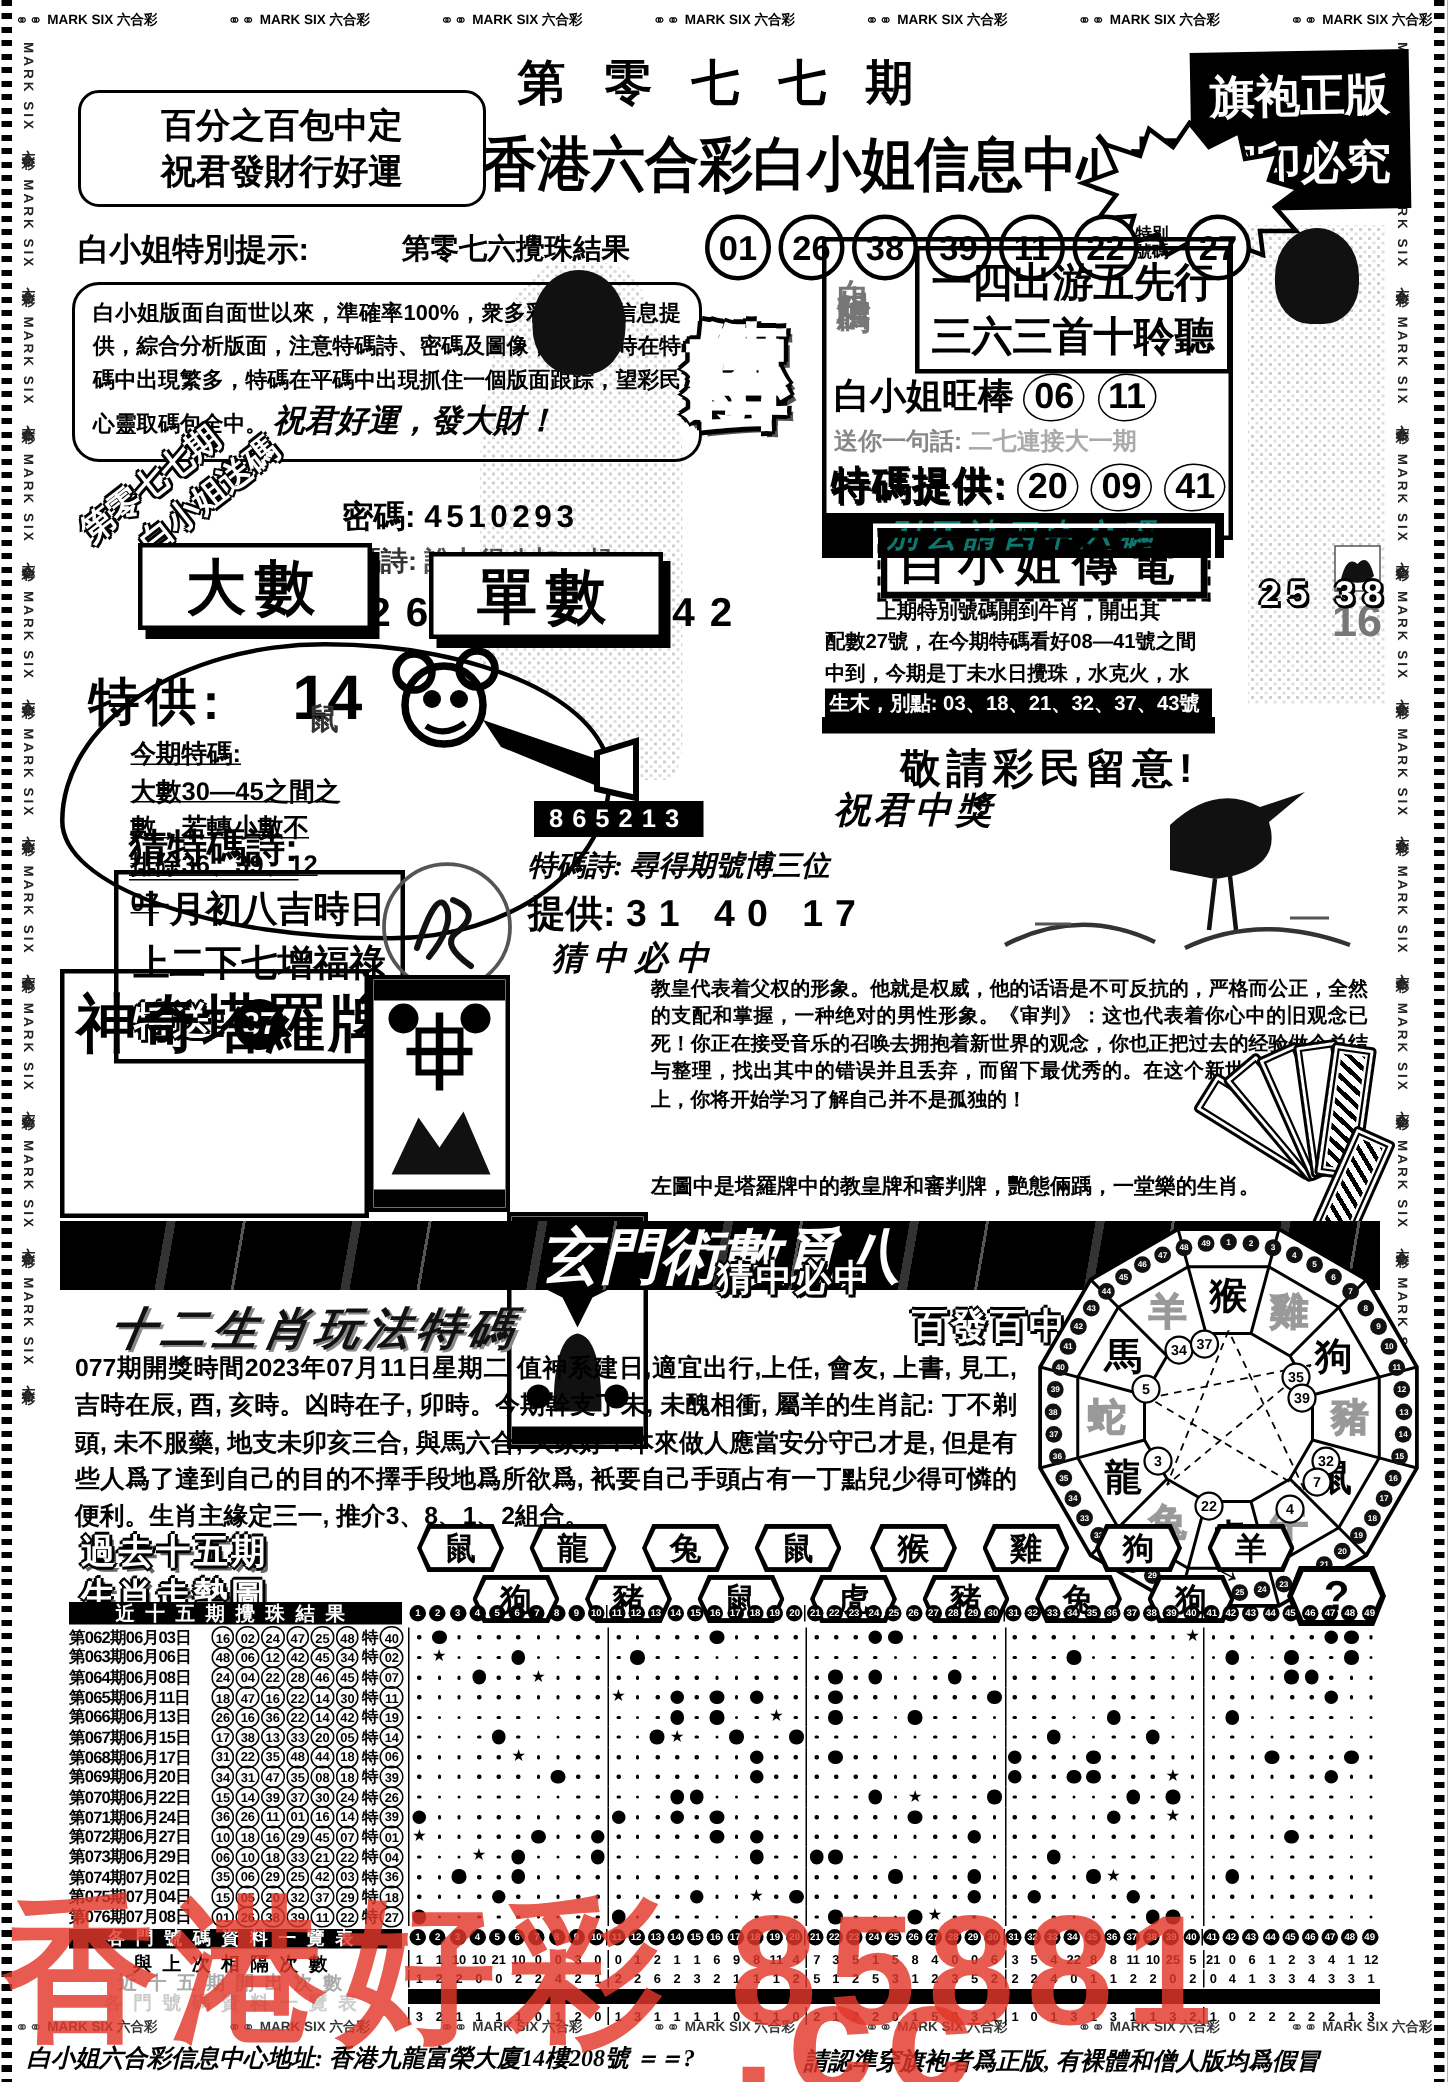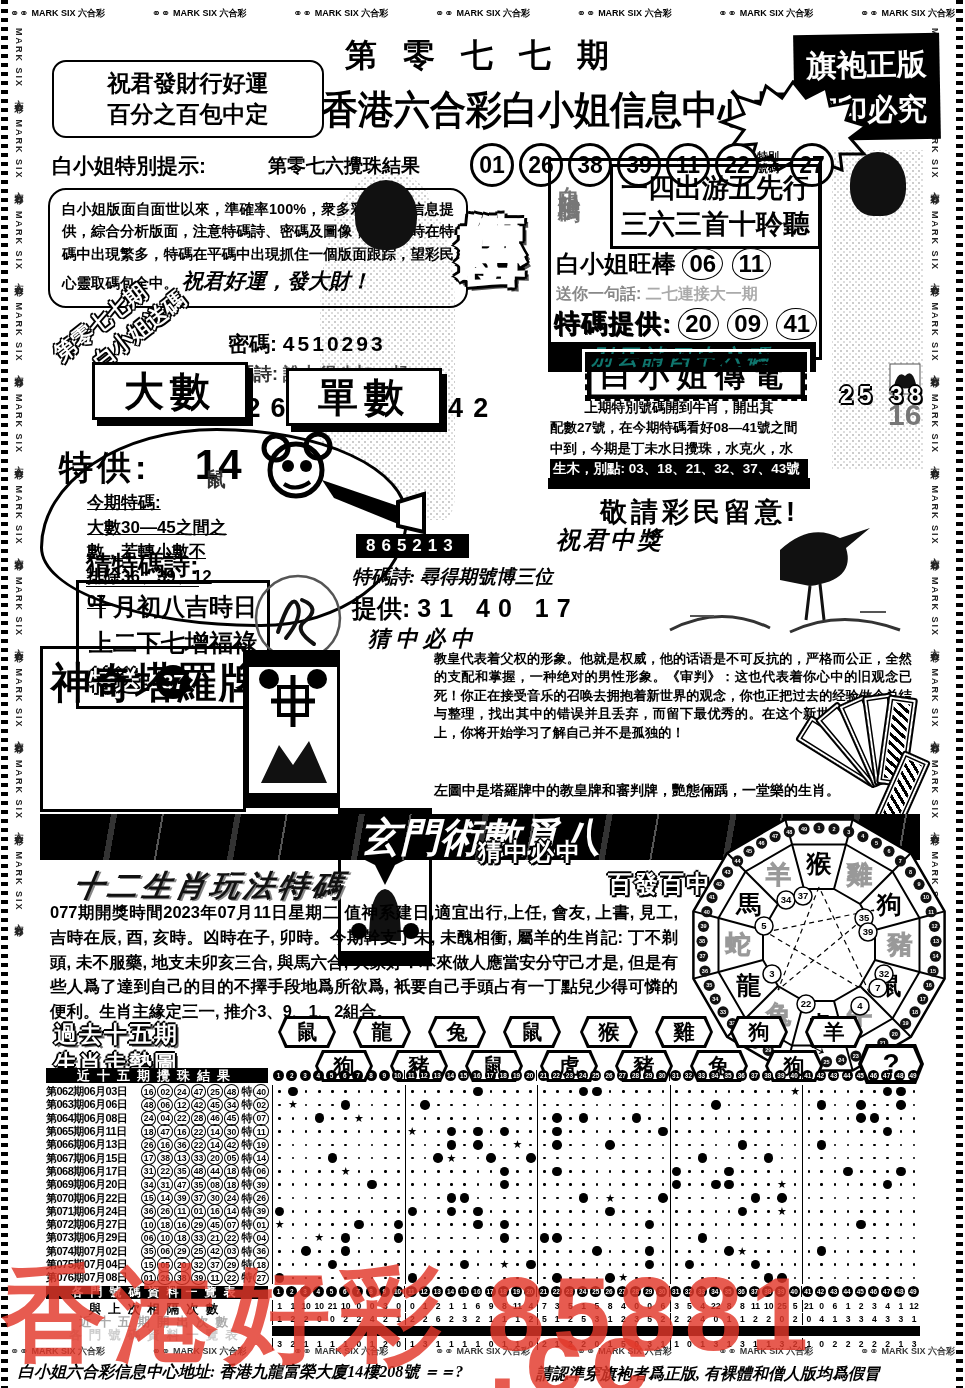--- a/index.html
+++ b/index.html
@@ -178,22 +178,22 @@
       </div>
       <div class="tile">
         <span class="rings">⚭⚭</span>
         <span>MARK SIX 六合彩</span>
       </div>
     </div>
   <div class="vborder" id="bleft" style="left:12px;top:28px;height:1300px;">MARK SIX 六合彩  ✿  MARK SIX 六合彩  ✿  MARK SIX 六合彩  ✿  MARK SIX 六合彩  ✿  MARK SIX 六合彩  ✿  MARK SIX 六合彩  ✿  MARK SIX 六合彩  ✿  MARK SIX 六合彩  ✿  MARK SIX 六合彩  ✿  MARK SIX 六合彩  ✿  </div>
   <div class="vborder" id="bright" style="left:928px;top:28px;height:1300px;">MARK SIX 六合彩  ✿  MARK SIX 六合彩  ✿  MARK SIX 六合彩  ✿  MARK SIX 六合彩  ✿  MARK SIX 六合彩  ✿  MARK SIX 六合彩  ✿  MARK SIX 六合彩  ✿  MARK SIX 六合彩  ✿  MARK SIX 六合彩  ✿  MARK SIX 六合彩  ✿  </div>
 
   <div class="abs sloganbox" style="left:52px;top:60px;width:248px;">
+    <div>百分之百包中定</div>
     <div>祝君發財行好運</div>
-    <div>百分之百包中定</div>
   </div>
   <div class="abs issue" style="left:345px;top:34px;">第零七七期</div>
   <div class="abs maintitle" style="left:322px;top:86px;">香港六合彩白小姐信息中心提供</div>
   <div class="abs badge" style="left:794px;top:34px;width:138px;">
     <div>旗袍正版</div>
     <div>翻印必究</div>
   </div>
 
   <svg class="abs" style="left:718px;top:80px;" width="150" height="92" viewBox="0 0 150 92">
     <polygon points="75,2 88,18 108,8 112,26 134,22 128,40 148,46 132,58 146,74 122,74 124,90 102,82 94,92 78,80 60,90 54,76 32,84 38,64 14,66 26,50 4,42 26,34 18,16 42,24 48,6 64,18" fill="#fff" stroke="#000" stroke-width="3"></polygon>
@@ -371,21 +371,21 @@
       </div>
     <div class="fan" style="left:884px;top:752px;transform:rotate(24deg);">
         <span class="ink"></span>
       </div>
   </div>
 
   <div class="abs xbanner" style="left:40px;top:814px;width:880px;height:46px;">玄門術數覓八</div>
   <div class="abs zodtitle" style="left:74px;top:866px;">十二生肖玩法特碼</div>
   <div class="abs hollow" style="left:478px;top:836px;font-size:24px;letter-spacing:2px;">猜中必中</div>
   <div class="abs hollow" style="left:608px;top:868px;font-size:24px;letter-spacing:2px;">百發百中</div>
-  <div class="abs xbody" style="left:50px;top:900px;width:628px;">077期開獎時間2023年07月11日星期二 值神系建日,適宜出行,上任, 會友, 上書, 見工, 吉時在辰, 酉, 亥時。凶時在子, 卯時。今期幹支丁未, 未醜相衝, 屬羊的生肖記: 丁不剃頭, 未不服藥, 地支未卯亥三合, 與馬六合, 大家好！本來做人應當安分守己才是, 但是有些人爲了達到自己的目的不擇手段地爲所欲爲, 衹要自己手頭占有一丁點兒少得可憐的便利。生肖主緣定三一, 推介3、9、1、2組合。</div>
+  <div class="abs xbody" style="left:50px;top:900px;width:628px;">077期開獎時間2023年07月11日星期二 值神系建日,適宜出行,上任, 會友, 上書, 見工, 吉時在辰, 酉, 亥時。凶時在子, 卯時。今期幹支丁未, 未醜相衝, 屬羊的生肖記: 丁不剃頭, 未不服藥, 地支未卯亥三合, 與馬六合, 大家好！本來做人應當安分守己才是, 但是有些人爲了達到自己的目的不擇手段地爲所欲爲, 衹要自己手頭占有一丁點兒少得可憐的便利。生肖主緣定三一, 推介3、8、1、2組合。</div>
 
   <div class="abs" id="wheel" style="left:686px;top:812px;width:266px;height:266px;">
       <svg width="266" height="266" viewBox="0 0 266 266">
         <polygon points="166.6,7.4 224.9,41.1 258.6,99.4 258.6,166.6 224.9,224.9 166.6,258.6 99.4,258.6 41.1,224.9 7.4,166.6 7.4,99.4 41.1,41.1 99.4,7.4" fill="#fff" stroke="#000" stroke-width="2.5"></polygon>
         <polygon points="159.9,32.5 206.5,59.5 233.5,106.1 233.5,159.9 206.5,206.5 159.9,233.5 106.1,233.5 59.5,206.5 32.5,159.9 32.5,106.1 59.5,59.5 106.1,32.5" fill="none" stroke="#000" stroke-width="2"></polygon>
         <polygon points="148.0,77.0 174.0,92.0 189.0,118.0 189.0,148.0 174.0,174.0 148.0,189.0 118.0,189.0 92.0,174.0 77.0,148.0 77.0,118.0 92.0,92.0 118.0,77.0" fill="none" stroke="#000" stroke-width="2"></polygon>
         <line x1="159.91718069066215" y1="32.543714065936896" x2="148.0115046159462" y2="76.97630207523403" stroke="#000" stroke-width="2"></line>
         <line x1="166.64647586332768" y1="7.429642582421124" x2="159.91718069066215" y2="32.543714065936896" stroke="#000" stroke-width="2"></line>
         <line x1="206.53910524340097" y1="59.46089475659906" x2="174.01219330881975" y2="91.98780669118025" stroke="#000" stroke-width="2"></line>
         <line x1="224.92388155425118" y1="41.07611844574883" x2="206.53910524340097" y2="59.46089475659906" stroke="#000" stroke-width="2"></line>

